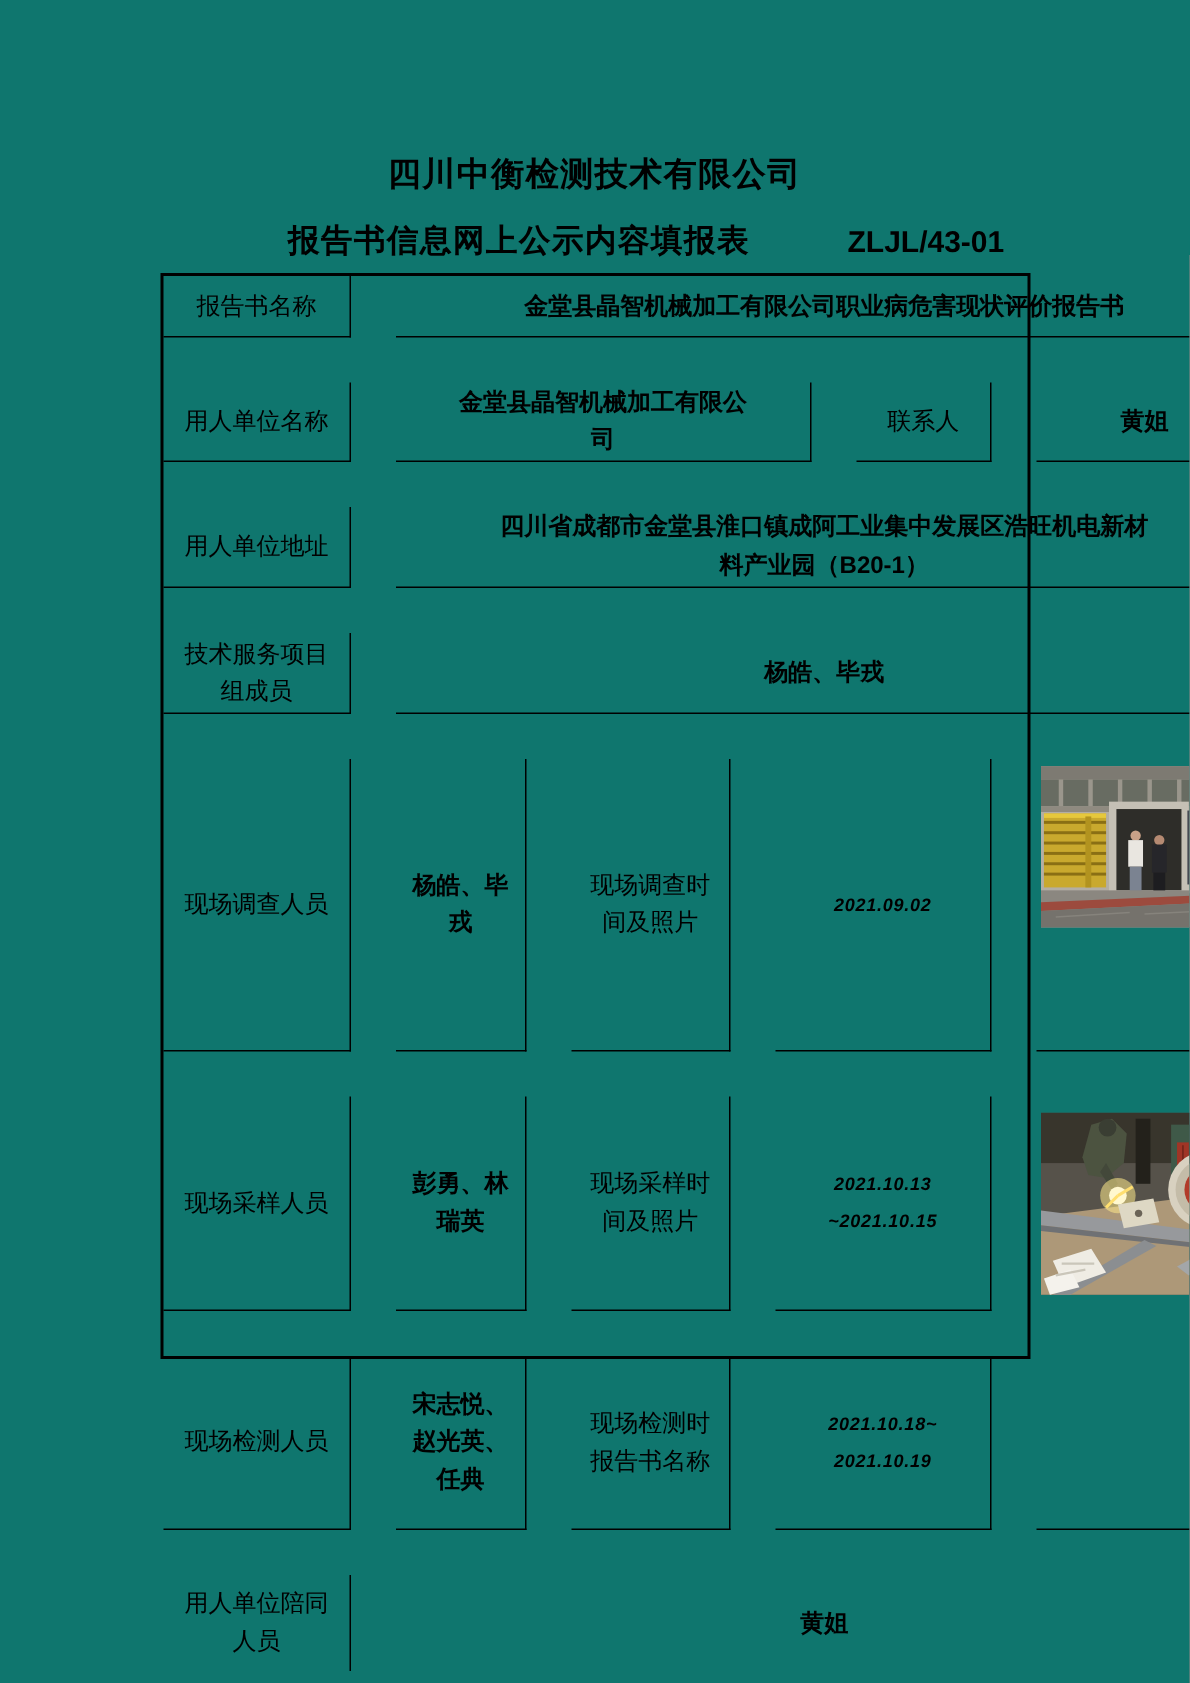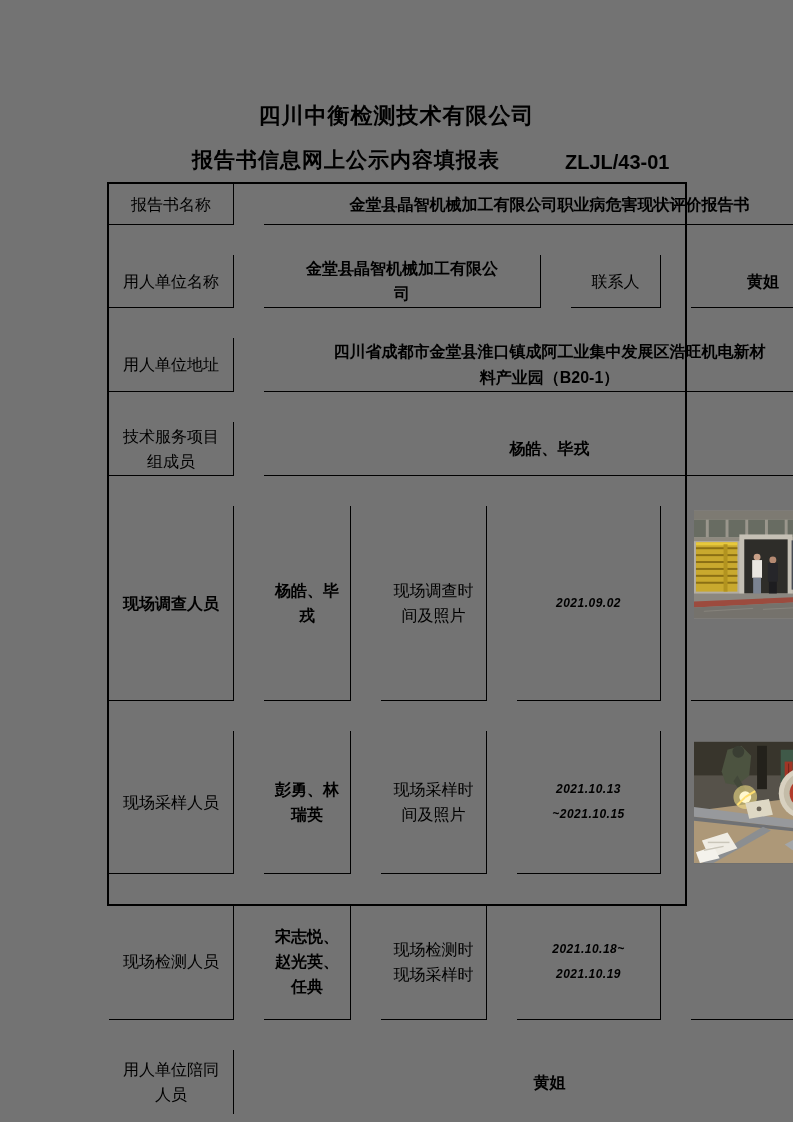--- a/index.html
+++ b/index.html
@@ -1,19 +1,19 @@
 <!DOCTYPE html>
 <html><head>
 <meta charset="utf-8">
 <style>
   html,body { margin:0; padding:0; background:#888; }
   .page {
     position:relative;
     width:793px; height:1122px;
-    background:#737373;
+    background:#0f766e;
     margin:0 auto;
     font-family:"Liberation Sans", sans-serif;
     color:#000;
     overflow:hidden;
   }
   .doc-title {
     position:absolute; top:101px; left:0; width:100%;
     text-align:center; font-size:22px; font-weight:bold;
     letter-spacing:1px;
   }
@@ -79,21 +79,21 @@
     <div class="cell v no-r" style="grid-row:2;grid-column:6;">黄姐</div>
 
     <div class="cell" style="grid-row:3;grid-column:1;">用人单位地址</div>
     <div class="cell v no-r" style="grid-row:3;grid-column:2 / span 5;line-height:26px;">四川省成都市金堂县淮口镇成阿工业集中发展区浩旺机电新材
 料产业园（B20-1）</div>
 
     <div class="cell" style="grid-row:4;grid-column:1;">技术服务项目
 组成员</div>
     <div class="cell v no-r" style="grid-row:4;grid-column:2 / span 5;">杨皓、毕戎</div>
 
-    <div class="cell" style="grid-row:5;grid-column:1;font-weight:bold;">现场调查人员</div>
+    <div class="cell" style="grid-row:5;grid-column:1;">现场调查人员</div>
     <div class="cell v" style="grid-row:5;grid-column:2;">杨皓、毕
 戎</div>
     <div class="cell" style="grid-row:5;grid-column:3;">现场调查时
 间及照片</div>
     <div class="cell date" style="grid-row:5;grid-column:4 / span 2;">2021.09.02</div>
     <div class="cell no-r photo-cell" style="grid-row:5;grid-column:6;">
       
       <svg class="photo-frame" width="140" height="109" viewBox="0 0 140 109">
         <rect x="0" y="0" width="140" height="109" fill="#aba69c"></rect>
         <rect x="0" y="0" width="140" height="9" fill="#7d7a72"></rect>
@@ -203,21 +203,21 @@
         <line x1="14" y1="102" x2="36" y2="102" stroke="#cac6ba" stroke-width="1.5"></line>
         <line x1="10" y1="110" x2="30" y2="106" stroke="#cac6ba" stroke-width="1.5"></line>
       </svg>
     </div>
 
     <div class="cell v" style="grid-row:7;grid-column:2;">宋志悦、
 赵光英、
 任典</div>
     <div class="cell" style="grid-row:7;grid-column:1;">现场检测人员</div>
     <div class="cell" style="grid-row:7;grid-column:3;">现场检测时
-现场采样时</div>
+报告书名称</div>
     <div class="cell date" style="grid-row:7;grid-column:4 / span 2;">2021.10.18~
 2021.10.19</div>
 
     <div class="cell no-b" style="grid-row:8;grid-column:1;">用人单位陪同
 人员</div>
     <div class="cell v no-r no-b" style="grid-row:8;grid-column:2 / span 5;">黄姐</div>
 
   </div>
 </div>
 

